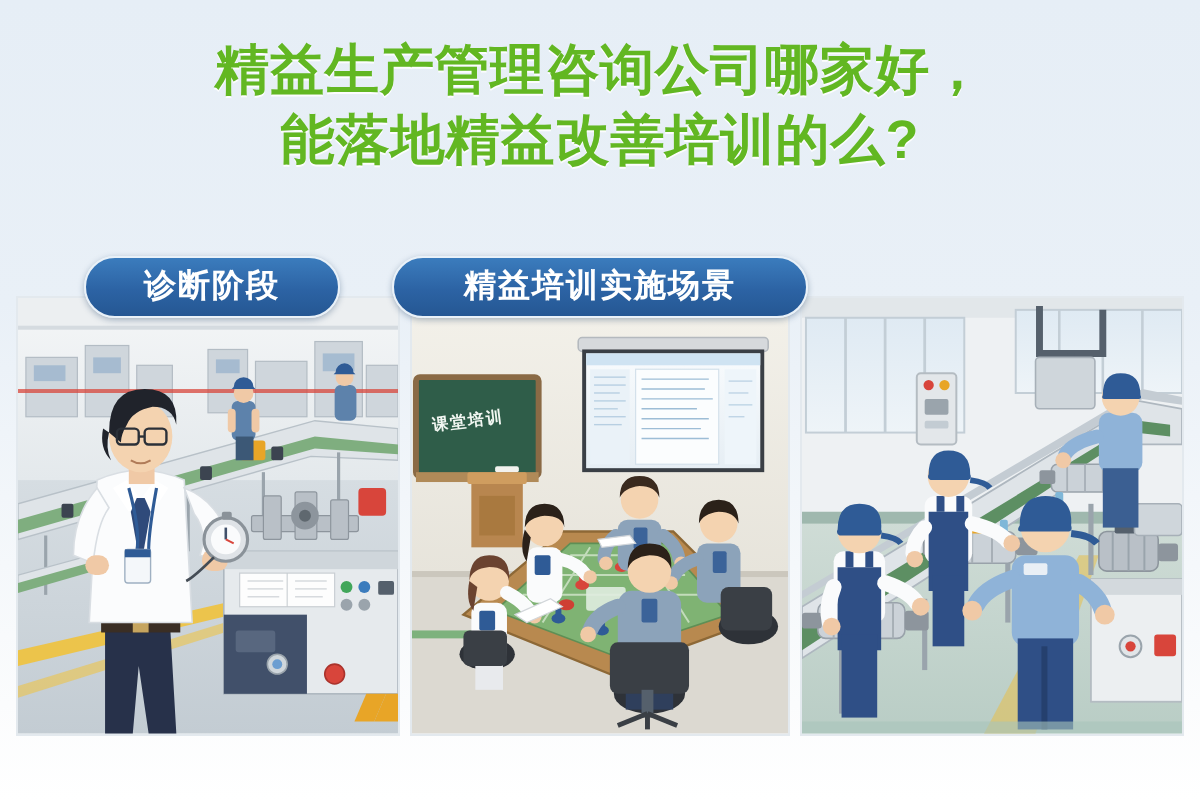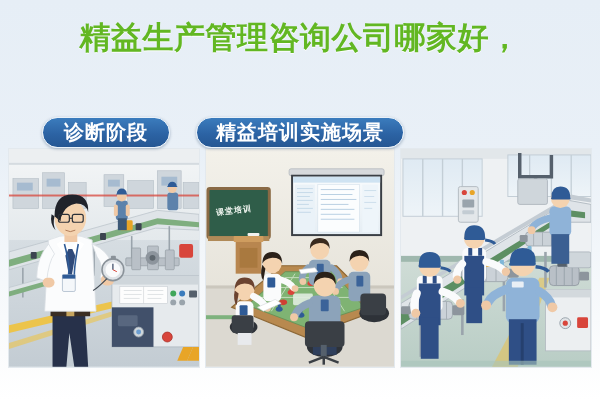--- a/index.html
+++ b/index.html
@@ -25,51 +25,51 @@
   .title-block {
     position: absolute;
     top: 18px;
     left: 0;
     width: 600px;
     text-align: center;
     line-height: 1.28;
   }
   .title-line {
     display: block;
-    font-size: 31px;
+    font-size: 27px;
     font-weight: bold;
     color: #62b722;
     letter-spacing: 0.5px;
     text-shadow: 0 1px 0 rgba(255,255,255,0.85);
   }
 
   
   .badge-row {
     position: absolute;
     top: 117px;
     left: 0;
     width: 600px;
     height: 32px;
     z-index: 30;
     pointer-events: none;
   }
   .badge {
     position: absolute;
-    top: 0;
+    top: 11px;
     height: 31px;
     display: flex;
     align-items: center;
     justify-content: center;
     box-sizing: border-box;
     padding: 0 14px;
     border-radius: 16px;
     background: linear-gradient(180deg, #3b7cbd 0%, #2c63a4 55%, #255793 100%);
     border: 1.5px solid #e9f1f8;
     color: #ffffff;
-    font-size: 20px;
+    font-size: 16px;
     font-weight: bold;
     letter-spacing: 1px;
     white-space: nowrap;
     box-shadow: 0 1px 3px rgba(25,60,100,0.35);
     pointer-events: auto;
   }
   .badge.b1 { left: 42px;  width: 128px; }
   .badge.b2 { left: 196px; width: 208px; }
   .badge.b3 { left: 430px; width: 128px; }
 
@@ -105,20 +105,21 @@
     white-space: nowrap;
   }
 </style>
 </head>
 <body>
 
 <div id="poster">
 
   <div class="title-block">
     <span class="title-line">精益生产管理咨询公司哪家好，</span>
+    <span class="title-line">能落地精益改善培训的么?</span>
   </div>
 
   <div class="badge-row">
     <div class="badge b1">诊断阶段</div>
     <div class="badge b2">精益培训实施场景</div>
   </div>
 
   <div class="panels">
 
     <div class="panel p1">

